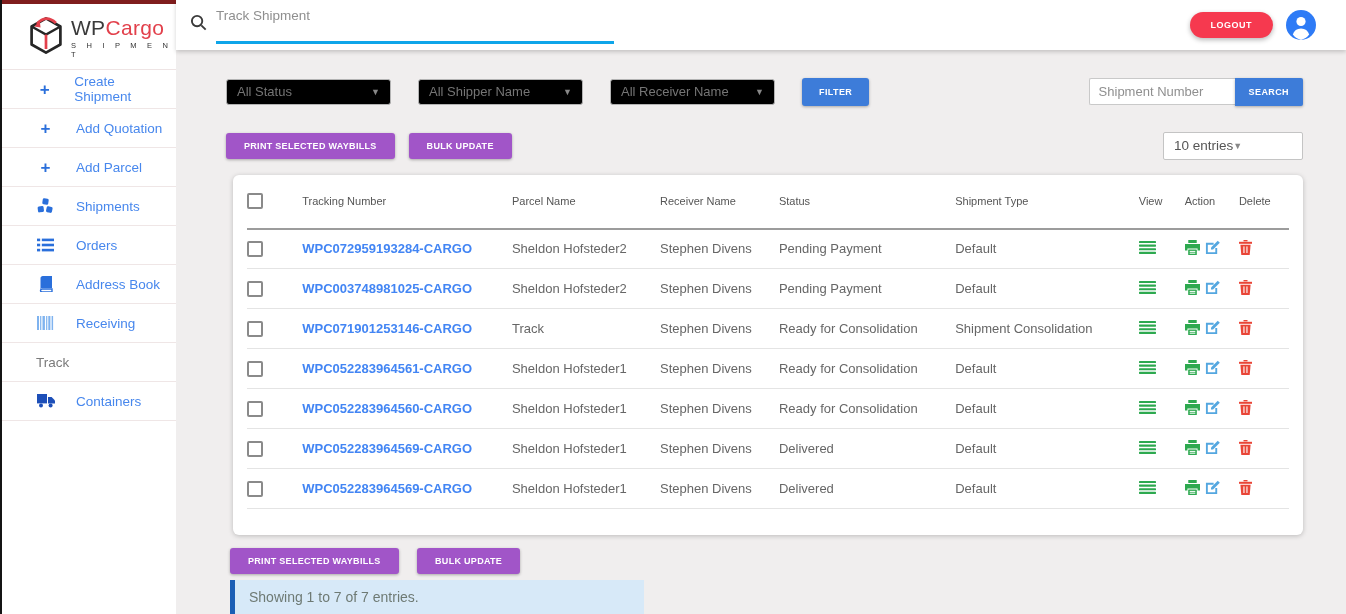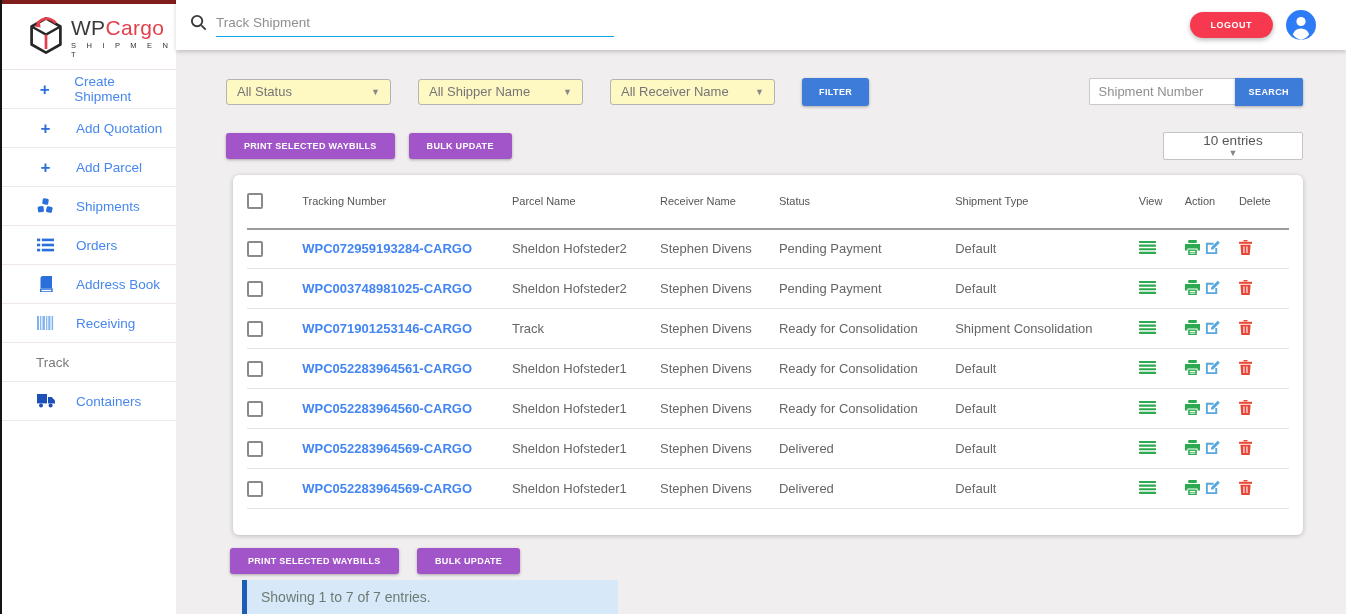--- a/index.html
+++ b/index.html
@@ -24,72 +24,72 @@
   .side-icon { width:19px; display:inline-flex; justify-content:center; align-items:center; }
   .side-label { font-size:13.5px; color:#4787ed; }
   .side-item.muted .side-label { color:#7a7a7a; }
   .plus { color:#2a6fdb; font-size:17px; font-weight:bold; line-height:1; }
 
   
   .main { flex:1; display:flex; flex-direction:column; min-width:0; }
   .topbar { height:52px; background:#fff; display:flex; align-items:center;
             padding:0 30px 0 14px; box-shadow:0 2px 4px rgba(0,0,0,.18); position:relative; z-index:3; }
   .search-wrap { display:flex; align-items:center; gap:9px; width:424px; }
-  .search-underline { flex:1; border-bottom:1px solid #0ea5e9; padding-bottom:5px; }
+  .search-underline { flex:1; border-bottom:3px solid #0ea5e9; padding-bottom:17px; }
   .search-underline input { border:none; outline:none; width:100%; font-size:13.5px; color:#444;
                             font-family:"Liberation Sans", sans-serif; background:transparent; }
   .search-underline input::placeholder { color:#8f8f8f; }
   .topbar-right { margin-left:auto; display:flex; align-items:center; gap:13px; }
   .logout-btn { background:#f6394f; color:#fff; border:none; border-radius:14px; padding:8px 21px;
                 font-size:9px; font-weight:bold; letter-spacing:.5px; cursor:pointer;
                 box-shadow:0 2px 5px rgba(0,0,0,.28); font-family:"Liberation Sans", sans-serif; }
 
   
   .content { flex:1; padding:28px 43px 0 50px; min-width:0; }
 
   .filter-row { display:flex; align-items:center; }
-  .fselect { width:165px; height:26px; background:#fef9c3; border:1px solid #b3b3b3; border-radius:3px;
+  .fselect { width:165px; height:26px; background:#000000; border:1px solid #b3b3b3; border-radius:3px;
              display:flex; align-items:center; justify-content:space-between; padding:0 10px;
              font-size:13px; color:#757575; margin-right:27px; cursor:pointer; }
   .caret { font-size:9px; color:#888; }
   .btn-blue { background:#3d7cd9; color:#fff; border:none; border-radius:3px; padding:9px 17px;
               font-size:9px; font-weight:bold; letter-spacing:.4px; cursor:pointer;
               box-shadow:0 1px 3px rgba(0,0,0,.3); font-family:"Liberation Sans", sans-serif; }
   .search-group { margin-left:auto; display:flex; }
   .ship-input { width:146px; height:27px; border:1px solid #c9c9c9; border-right:none; padding:0 9px;
                 font-size:13px; color:#666; background:#fff; outline:none; border-radius:2px 0 0 2px;
                 font-family:"Liberation Sans", sans-serif; }
   .ship-input::placeholder { color:#8f8f8f; }
   .search-group .btn-blue { border-radius:0 2px 2px 0; padding:9px 14px; }
 
   .toolbar-row { margin-top:26px; display:flex; align-items:center; }
   .btn-purple { background:#a155c8; color:#fff; border:none; border-radius:3px; padding:8px 18px;
                 font-size:9px; font-weight:bold; letter-spacing:.3px; margin-right:14px; cursor:pointer;
                 box-shadow:0 1px 3px rgba(0,0,0,.3); font-family:"Liberation Sans", sans-serif; }
   .entries-select { margin-left:auto; width:140px; height:28px; background:#fff; border:1px solid #c4c4c4;
                     border-radius:2px; display:flex; align-items:center; 
-                    padding:0 10px; font-size:13.5px; color:#555; cursor:pointer;flex-direction:column; }
+                    padding:0 10px; font-size:13.5px; color:#555; cursor:pointer; }
 
   
   .card { margin-top:15px; margin-left:7px; background:#fff; border-radius:6px;
           box-shadow:0 1px 5px rgba(0,0,0,.22); padding:0 14px 26px; }
   table { width:100%; border-collapse:collapse; table-layout:fixed; }
   th { height:54px; text-align:left; font-weight:normal; font-size:11px; color:#555;
        border-bottom:2px solid #9c9c9c; }
   td { height:40px; font-size:13px; color:#666; border-bottom:1px solid #e4e4e4; }
   .c0{width:53px;} .c1{width:201px;} .c2{width:142px;} .c3{width:114px;} .c4{width:169px;}
   .c5{width:176px;} .c6{width:44px;} .c7{width:52px;} .c8{width:48px;}
   .cb { width:16px; height:16px; border:2px solid #8a8a8a; border-radius:2px; display:inline-block;
         background:#fff; cursor:pointer; vertical-align:middle; }
   .tracking { color:#4285f4; font-weight:bold; text-decoration:none; cursor:pointer; }
   .icon-btn { display:inline-flex; align-items:center; cursor:pointer; margin-right:5px; }
 
   
   .footer-actions { margin-top:13px; margin-left:4px; }
-  .info-bar { margin-top:6px; margin-left:16px; width:376px; background:#d7e9f8;
+  .info-bar { margin-top:6px; margin-left:4px; width:414px; background:#d7e9f8;
               border-left:5px solid #1b5eb5; padding:9px 14px; font-size:14px; color:#6e7a74; }
 </style>
 </head>
 <body>
 
 <div class="app">
 
   <aside class="sidebar">
     <div class="logo-block">
       <span>

